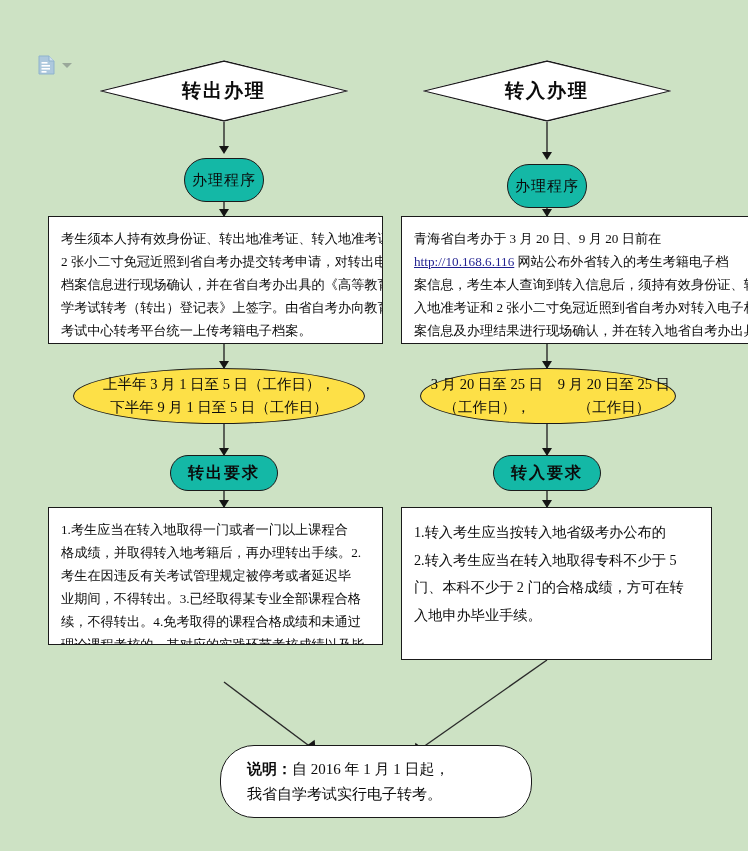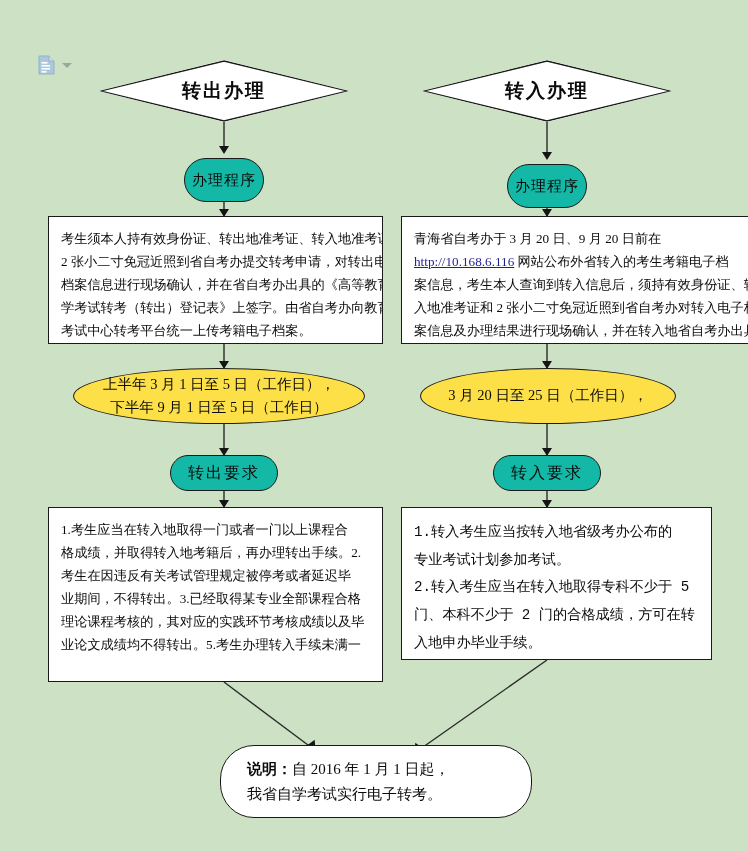--- a/index.html
+++ b/index.html
@@ -75,21 +75,21 @@
     background: #14b8a6;
     border: 1px solid #1a1a1a;
     border-radius: 999px;
     display: flex;
     align-items: center;
     justify-content: center;
     text-align: center;
     color: #0b0b0b;
   }
   .pill-sm { font-size: 15px; letter-spacing: 1px; }
-  .pill-req { font-size: 16px; font-weight: normal; letter-spacing: 2px; }
+  .pill-req { font-size: 16px; font-weight: bold; letter-spacing: 2px; }
 
   
   .ellipse {
     position: absolute;
     box-sizing: border-box;
     background: #fde047;
     border: 1px solid #1a1a1a;
     border-radius: 50%;
     display: flex;
     align-items: center;
@@ -230,25 +230,26 @@
 
   <div class="ellipse" style="left:57px; top:368px; width:292px; height:56px; flex-direction:column;">
     <span>上半年 3 月 1 日至 5 日（工作日），</span>
     <span>下半年 9 月 1 日至 5 日（工作日）</span>
   </div>
 
   <div class="pill pill-req" style="left:154px; top:455px; width:108px; height:36px;">
     <span>转出要求</span>
   </div>
 
-  <div class="textbox" style="left:32px; top:507px; width:335px; height:175px;">
+  <div class="textbox" style="left:32px; top:507px; width:335px; height:138px;">
     <span class="line">1.考生应当在转入地取得一门或者一门以上课程合</span>
     <span class="line">格成绩，并取得转入地考籍后，再办理转出手续。2.</span>
     <span class="line">考生在因违反有关考试管理规定被停考或者延迟毕</span>
     <span class="line">业期间，不得转出。3.已经取得某专业全部课程合格</span>
+    <span class="line">续，不得转出。4.免考取得的课程合格成绩和未通过</span>
     <span class="line">理论课程考核的，其对应的实践环节考核成绩以及毕</span>
     <span class="line">业论文成绩均不得转出。5.考生办理转入手续未满一</span>
 
   </div>
 
   <div class="diamond" style="left:406px; top:60px; width:250px; height:62px;">
     <svg class="diamond-outline" viewBox="0 0 250 62" preserveAspectRatio="none" aria-hidden="true">
       <polygon points="125,1 249,31 125,61 1,31" fill="#ffffff" stroke="#1a1a1a" stroke-width="1.6"></polygon>
     </svg>
     <span class="diamond-label">转入办理</span>
@@ -264,29 +265,29 @@
       <a class="linkish" href="#">http://10.168.6.116</a><span> 网站公布外省转入的考生考籍电子档</span>
     </span>
     <span class="line">案信息，考生本人查询到转入信息后，须持有效身份证、转</span>
     <span class="line">入地准考证和 2 张小二寸免冠近照到省自考办对转入电子档</span>
     <span class="line">案信息及办理结果进行现场确认，并在转入地省自考办出具</span>
     <span class="line">的《高等教育自学考试转考（转入）登记表》上签字。</span>
   </div>
 
   <div class="ellipse" style="left:404px; top:368px; width:256px; height:56px; flex-direction:row;">
     <span>3 月 20 日至 25 日（工作日），</span>
+    <span>9 月 20 日至 25 日（工作日）</span>
   </div>
 
   <div class="pill pill-req" style="left:477px; top:455px; width:108px; height:36px;text-align:center;">
     <span>转入要求</span>
   </div>
 
-  <div class="textbox" style="left:385px; top:507px; width:311px; height:153px; font-size:14.2px; line-height:1.95;font-family:Liberation Mono, monospace;">
+  <div class="textbox" style="left:385px; top:507px; width:311px; height:153px; font-size:14.2px; line-height:1.95;">
     <span class="line">1.转入考生应当按转入地省级考办公布的</span>
-    <span class="line">专业考试计划参加考试。</span>
     <span class="line">2.转入考生应当在转入地取得专科不少于 5</span>
     <span class="line">门、本科不少于 2 门的合格成绩，方可在转</span>
     <span class="line">入地申办毕业手续。</span>
   </div>
 
   <div class="roundrect" style="left:204px; top:745px; width:312px; height:73px;">
     <div class="note-text">
       <div><span class="note-bold">说明：</span><span>自 2016 年 1 月 1 日起，</span></div>
       <div>我省自学考试实行电子转考。</div>
     </div>

